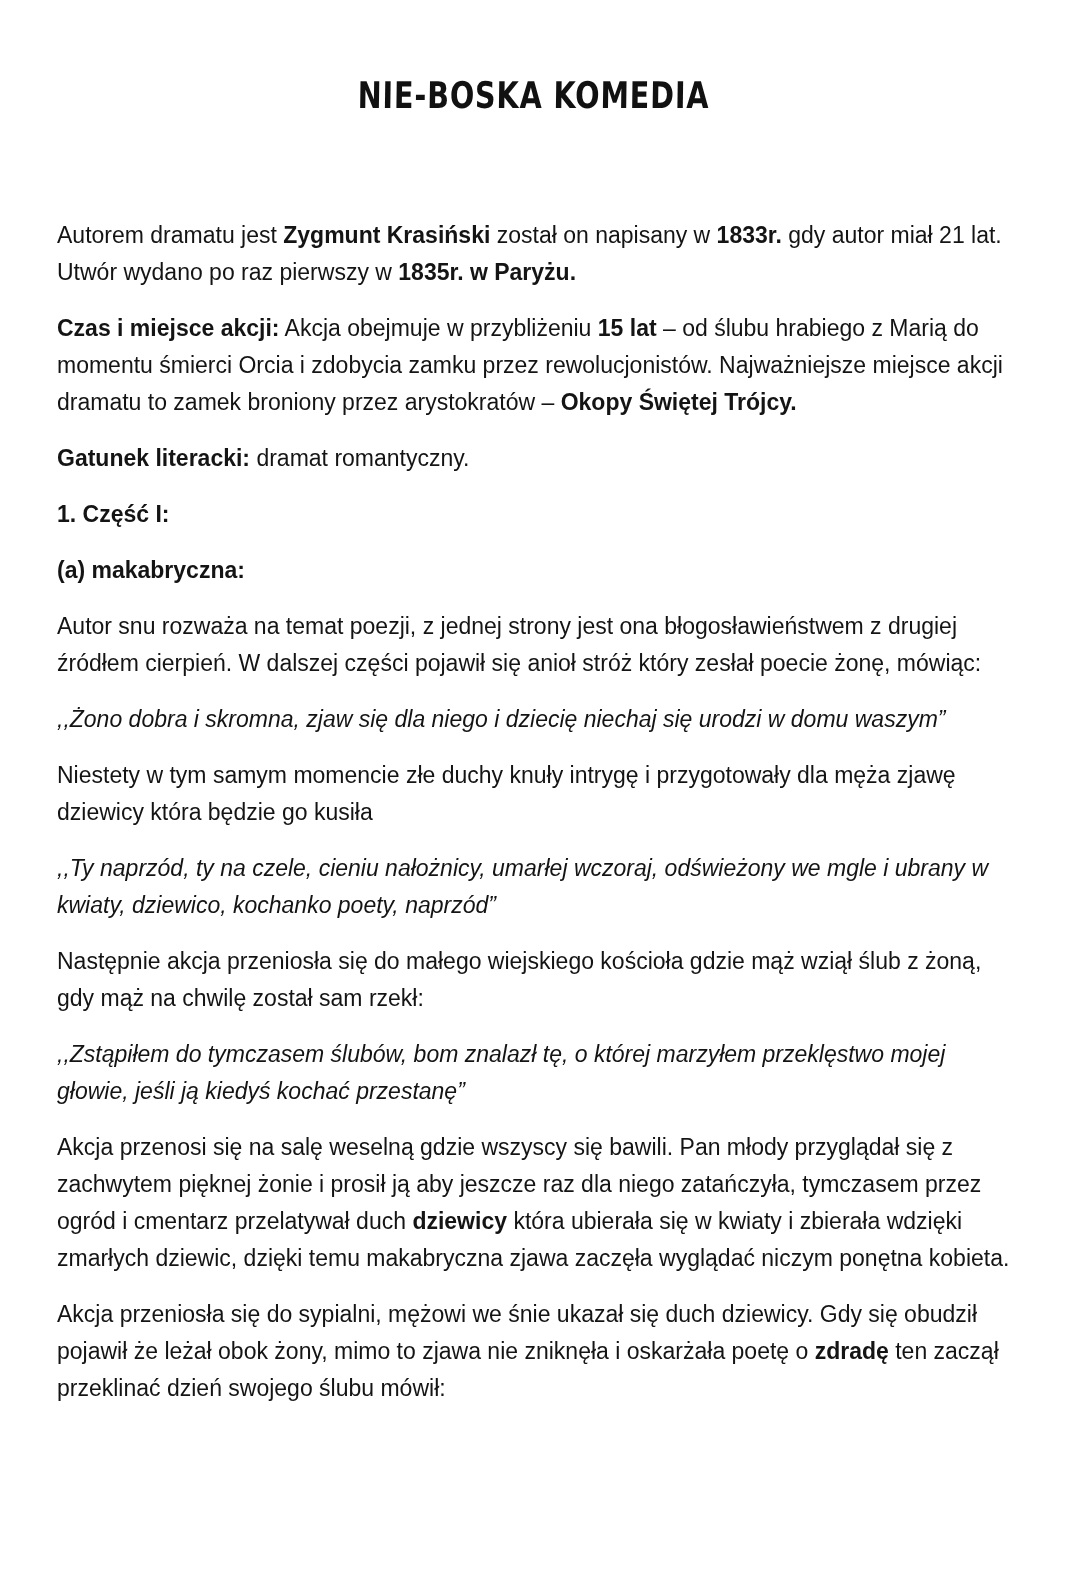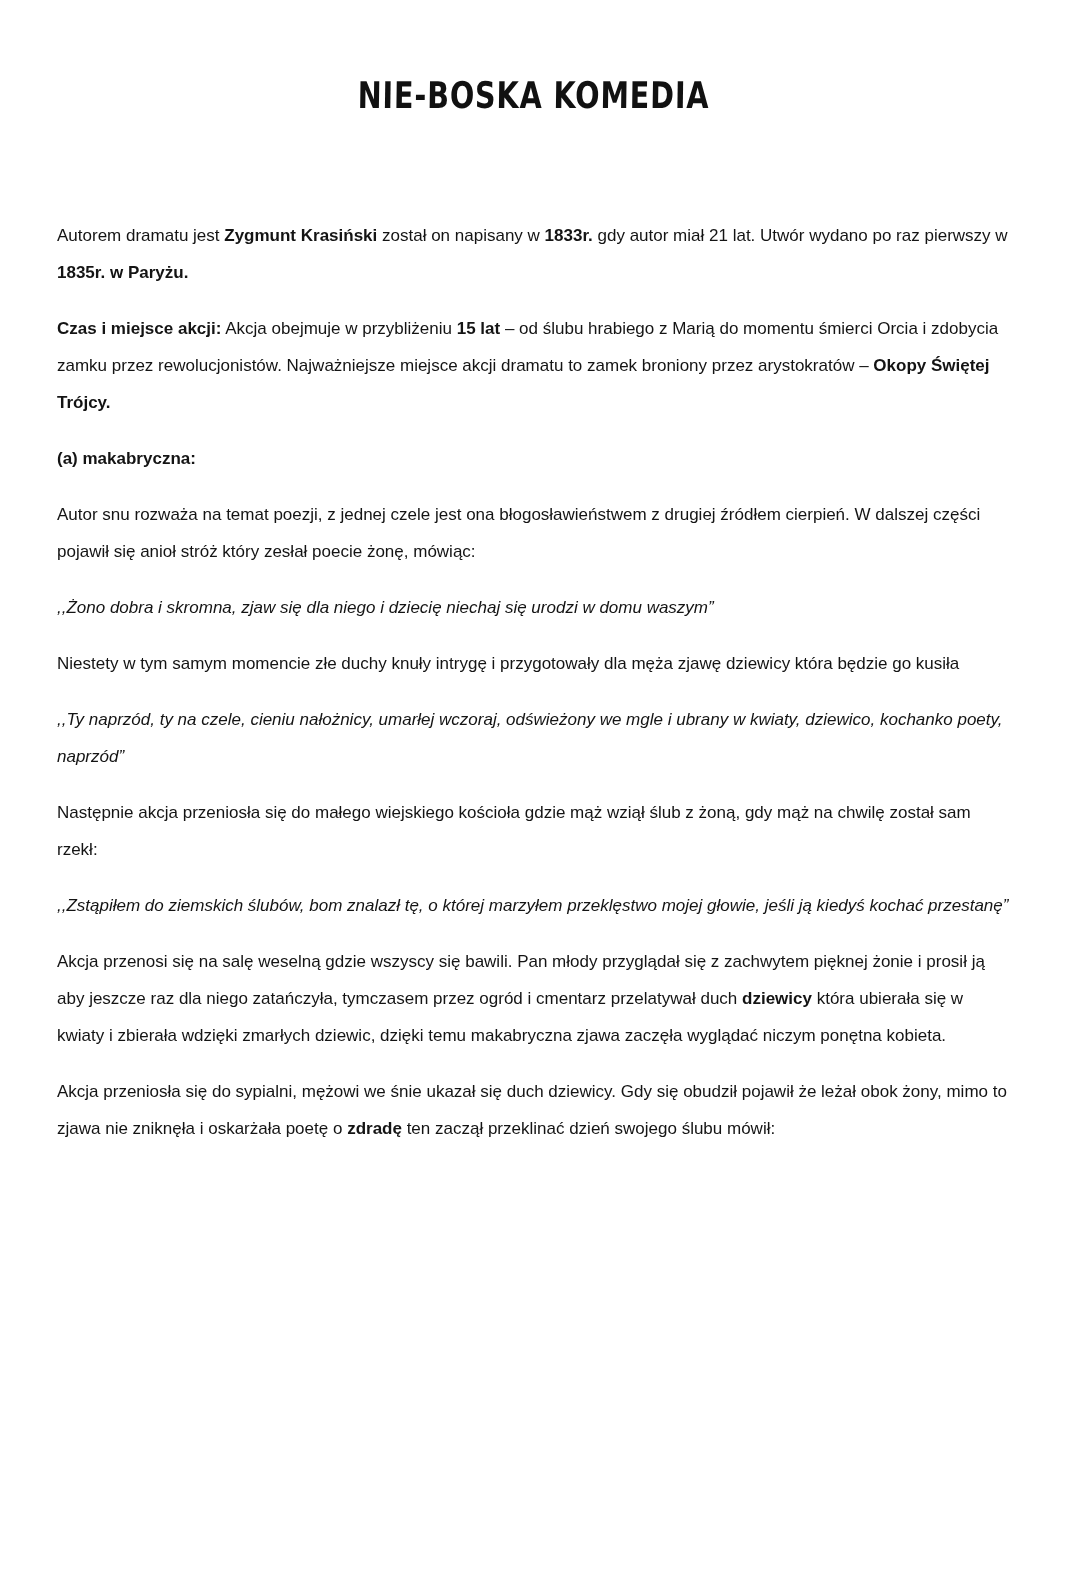--- a/index.html
+++ b/index.html
@@ -33,42 +33,44 @@
     letter-spacing: 1px;
     color: #111111;
     transform: scaleX(0.82) scaleY(1.05) skewX(-1deg);
     transform-origin: center;
     white-space: nowrap;
   }
   .doc-body {
     width: 953px;
   }
   .para {
-    font-size: 17px;
+    font-size: 23px;
     line-height: 37px;
     margin: 0 0 19px 0;
     color: #141414;
   }
   .seg-normal { font-weight: normal; font-style: normal; }
   .seg-bold   { font-weight: bold;   font-style: normal; }
   .seg-italic { font-weight: normal; font-style: italic; text-align: center; }
 </style>
 </head>
 <body>
 
 <div class="page">
   <div class="title-wrap">
     <h1 class="doc-title">NIE-BOSKA KOMEDIA</h1>
   </div>
   <div class="doc-body">
       <p class="para"><span class="seg-normal">Autorem dramatu jest </span><span class="seg-bold">Zygmunt Krasiński</span><span class="seg-normal"> został on napisany w </span><span class="seg-bold">1833r.</span><span class="seg-normal"> gdy autor miał 21 lat. Utwór wydano po raz pierwszy w </span><span class="seg-bold">1835r. w Paryżu.</span></p>
       <p class="para"><span class="seg-bold">Czas i miejsce akcji:</span><span class="seg-normal"> Akcja obejmuje w przybliżeniu </span><span class="seg-bold">15 lat</span><span class="seg-normal"> – od ślubu hrabiego z Marią do momentu śmierci Orcia i zdobycia zamku przez rewolucjonistów. Najważniejsze miejsce akcji dramatu to zamek broniony przez arystokratów – </span><span class="seg-bold">Okopy Świętej Trójcy.</span></p>
+      <p class="para"><span class="seg-bold">Gatunek literacki:</span><span class="seg-normal"> dramat romantyczny.</span></p>
+      <p class="para"><span class="seg-bold">1. Część I:</span></p>
       <p class="para"><span class="seg-bold">(a) makabryczna:</span></p>
-      <p class="para"><span class="seg-normal">Autor snu rozważa na temat poezji, z jednej czele jest ona błogosławieństwem z drugiej źródłem cierpień. W dalszej części pojawił się anioł stróż który zesłał poecie żonę, mówiąc:</span></p>
+      <p class="para"><span class="seg-normal">Autor snu rozważa na temat poezji, z jednej strony jest ona błogosławieństwem z drugiej źródłem cierpień. W dalszej części pojawił się anioł stróż który zesłał poecie żonę, mówiąc:</span></p>
       <p class="para"><span class="seg-italic">,,Żono dobra i skromna, zjaw się dla niego i dziecię niechaj się urodzi w domu waszym”</span></p>
       <p class="para"><span class="seg-normal">Niestety w tym samym momencie złe duchy knuły intrygę i przygotowały dla męża zjawę dziewicy która będzie go kusiła</span></p>
       <p class="para"><span class="seg-italic">,,Ty naprzód, ty na czele, cieniu nałożnicy, umarłej wczoraj, odświeżony we mgle i ubrany w kwiaty, dziewico, kochanko poety, naprzód”</span></p>
       <p class="para"><span class="seg-normal">Następnie akcja przeniosła się do małego wiejskiego kościoła gdzie mąż wziął ślub z żoną, gdy mąż na chwilę został sam rzekł:</span></p>
-      <p class="para"><span class="seg-italic">,,Zstąpiłem do ziemskich ślubów, bom znalazł tę, o której marzyłem przeklęstwo mojej głowie, jeśli ją kiedyś kochać przestanę”</span></p>
+      <p class="para"><span class="seg-italic">,,Zstąpiłem do tymczasem ślubów, bom znalazł tę, o której marzyłem przeklęstwo mojej głowie, jeśli ją kiedyś kochać przestanę”</span></p>
       <p class="para"><span class="seg-normal">Akcja przenosi się na salę weselną gdzie wszyscy się bawili. Pan młody przyglądał się z zachwytem pięknej żonie i prosił ją aby jeszcze raz dla niego zatańczyła, tymczasem przez ogród i cmentarz przelatywał duch </span><span class="seg-bold">dziewicy</span><span class="seg-normal"> która ubierała się w kwiaty i zbierała wdzięki zmarłych dziewic, dzięki temu makabryczna zjawa zaczęła wyglądać niczym ponętna kobieta.</span></p>
       <p class="para"><span class="seg-normal">Akcja przeniosła się do sypialni, mężowi we śnie ukazał się duch dziewicy. Gdy się obudził pojawił że leżał obok żony, mimo to zjawa nie zniknęła i oskarżała poetę o </span><span class="seg-bold">zdradę</span><span class="seg-normal"> ten zaczął przeklinać dzień swojego ślubu mówił:</span></p>
     </div>
 </div>
 
 </body></html>

